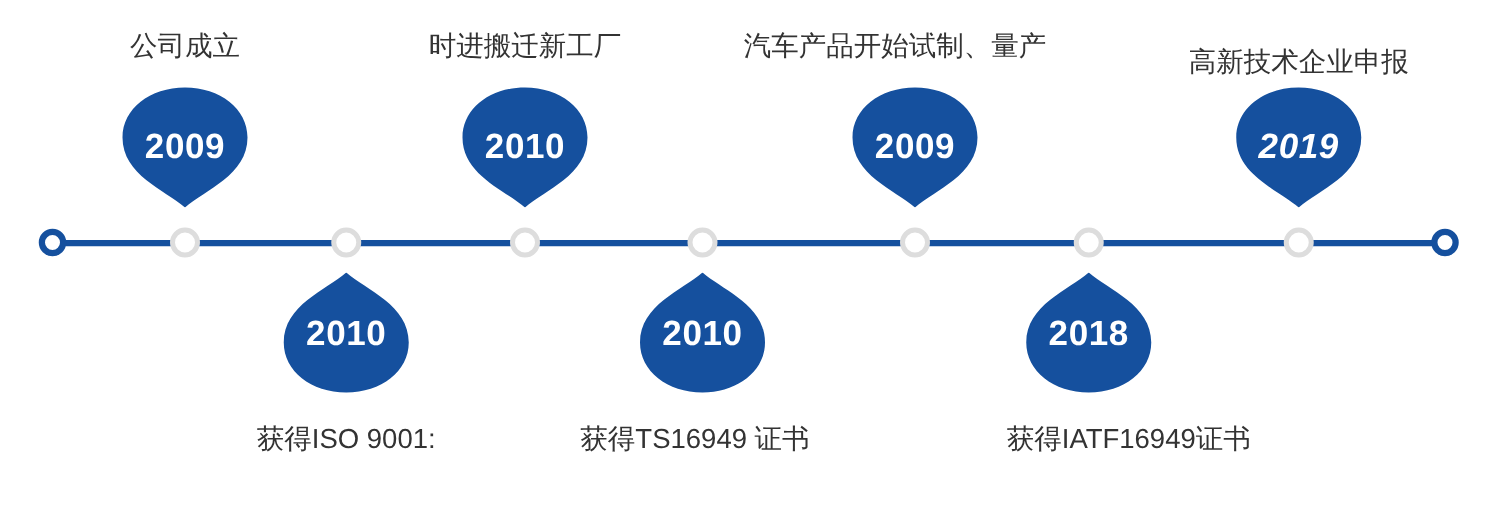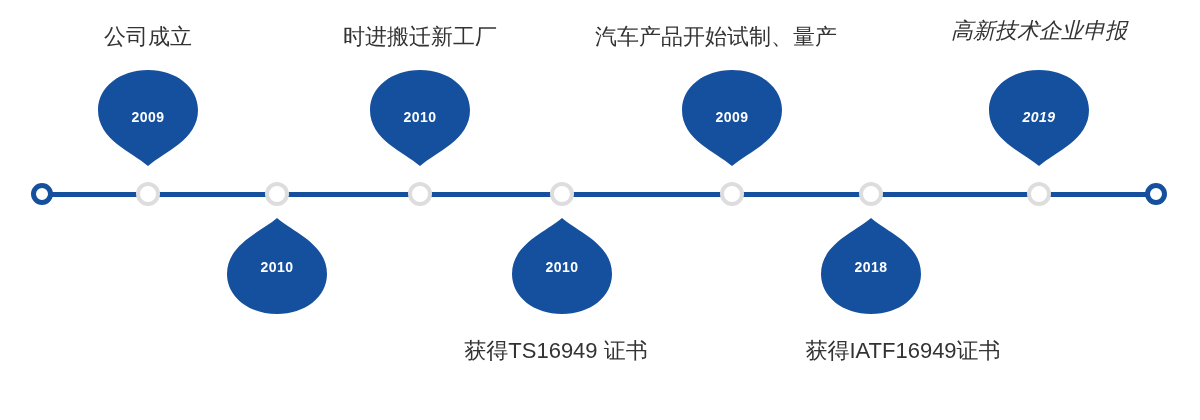--- a/index.html
+++ b/index.html
@@ -59,21 +59,21 @@
   }
   .balloon .year {
     position: absolute;
     top: 0; left: 0;
     width: 104px;
     height: 98px;
     display: flex;
     align-items: center;
     justify-content: center;
     color: var(--year-color, #ffffff);
-    font-size: 14px;
+    font-size: 28px;
     font-weight: bold;
     letter-spacing: 0.5px;
     z-index: 2;
   }
   .milestone-label {
     position: absolute;
     width: 320px;
     text-align: center;
     color: var(--label-color, #333333);
     font-size: 22px;
@@ -104,20 +104,21 @@
 
   <div class="milestone-group">
     <div class="node" style="left: 265px; top: 182px;"></div>
     <div class="balloon side-bottom" style="left: 225px; top: 218px;">
       <svg viewBox="0 0 104 98" aria-hidden="true">
         <path class="drop-path" d="M52 98 C36 84 2 72 2 42 C2 19 24 2 52 2 C80 2 102 19 102 42 C102 72 68 84 52 98 Z" fill="#15509E"></path>
       </svg>
       <div class="year">2010</div>
     </div>
     <div class="milestone-label" style="left: 117px; top: 336px;">
+          <div>获得ISO 9001:</div>
         </div>
   </div>
 
   <div class="milestone-group">
     <div class="node" style="left: 408px; top: 182px;"></div>
     <div class="balloon side-top" style="left: 368px; top: 68px;">
       <svg viewBox="0 0 104 98" aria-hidden="true">
         <path class="drop-path" d="M52 98 C36 84 2 72 2 42 C2 19 24 2 52 2 C80 2 102 19 102 42 C102 72 68 84 52 98 Z" fill="#15509E"></path>
       </svg>
       <div class="year">2010</div>
@@ -167,18 +168,18 @@
   </div>
 
   <div class="milestone-group">
     <div class="node" style="left: 1027px; top: 182px;"></div>
     <div class="balloon side-top" style="left: 987px; top: 68px; font-style: italic;">
       <svg viewBox="0 0 104 98" aria-hidden="true">
         <path class="drop-path" d="M52 98 C36 84 2 72 2 42 C2 19 24 2 52 2 C80 2 102 19 102 42 C102 72 68 84 52 98 Z" fill="#15509E"></path>
       </svg>
       <div class="year">2019</div>
     </div>
-    <div class="milestone-label" style="left: 879px; top: 16px; font-style: italic;">
+    <div class="milestone-label" style="left: 879px; top: 35px;">
           <div>高新技术企业申报</div>
         </div>
   </div>
 </div>
 </div>
 
 </body></html>

